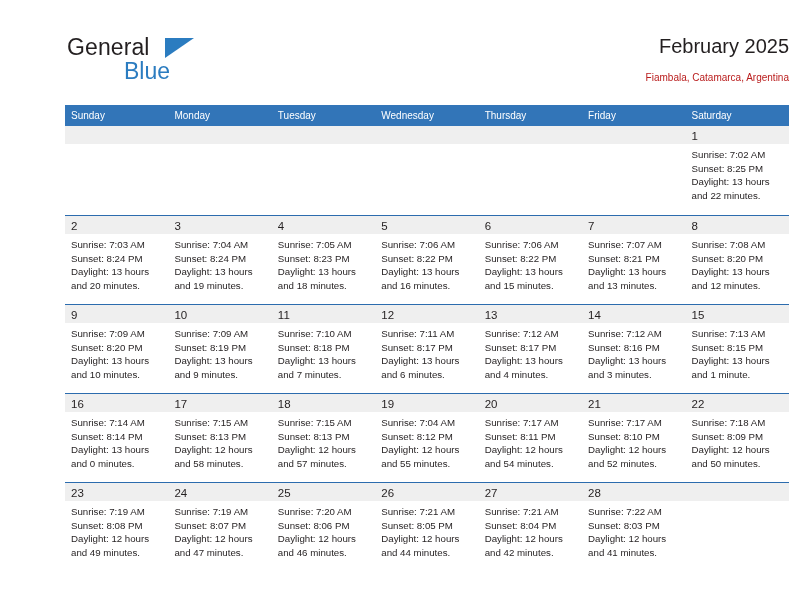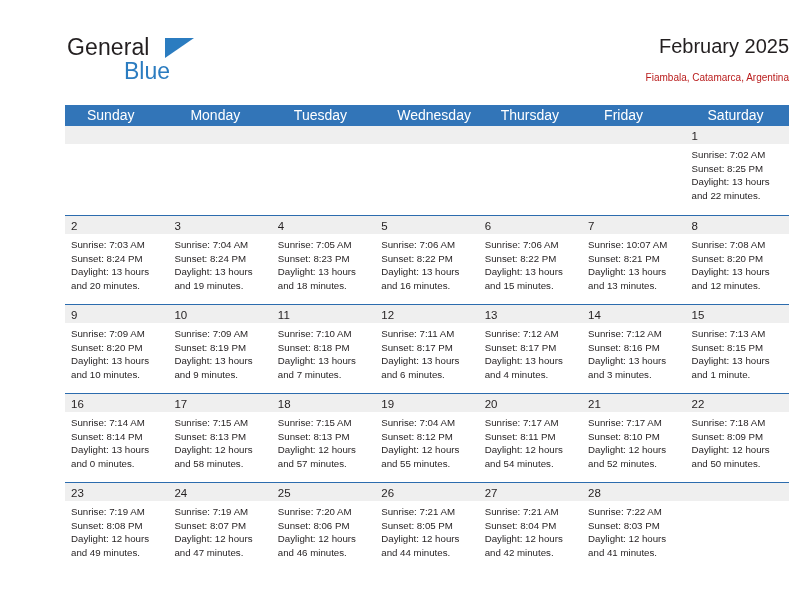--- a/index.html
+++ b/index.html
@@ -95,23 +95,23 @@
   }
 
   .dow-row {
     display: flex;
     background: #3275b8;
     height: 21px;
   }
   .dow {
     flex: 1 1 0;
     color: #ffffff;
-    font-size: 14px;
+    font-size: 10px;
     line-height: 21px;
-    padding-left: 22px;
+    padding-left: 6px;
     box-sizing: border-box;
     white-space: nowrap;
   }
 
   .week {
     display: flex;
     border-top: 1.6px solid #2c6cae;
     height: 89px;
     box-sizing: border-box;
   }
@@ -252,21 +252,21 @@
             <div class="daynum-band"><span class="daynum">6</span></div>
             <div class="cell-body">
               <div class="line">Sunrise: 7:06 AM</div>
               <div class="line">Sunset: 8:22 PM</div>
               <div class="line wrap">Daylight: 13 hours and 15 minutes.</div>
             </div>
           </div>
           <div class="cell">
             <div class="daynum-band"><span class="daynum">7</span></div>
             <div class="cell-body">
-              <div class="line">Sunrise: 10:07 AM</div>
+              <div class="line">Sunrise: 7:07 AM</div>
               <div class="line">Sunset: 8:21 PM</div>
               <div class="line wrap">Daylight: 13 hours and 13 minutes.</div>
             </div>
           </div>
           <div class="cell">
             <div class="daynum-band"><span class="daynum">8</span></div>
             <div class="cell-body">
               <div class="line">Sunrise: 7:08 AM</div>
               <div class="line">Sunset: 8:20 PM</div>
               <div class="line wrap">Daylight: 13 hours and 12 minutes.</div>

